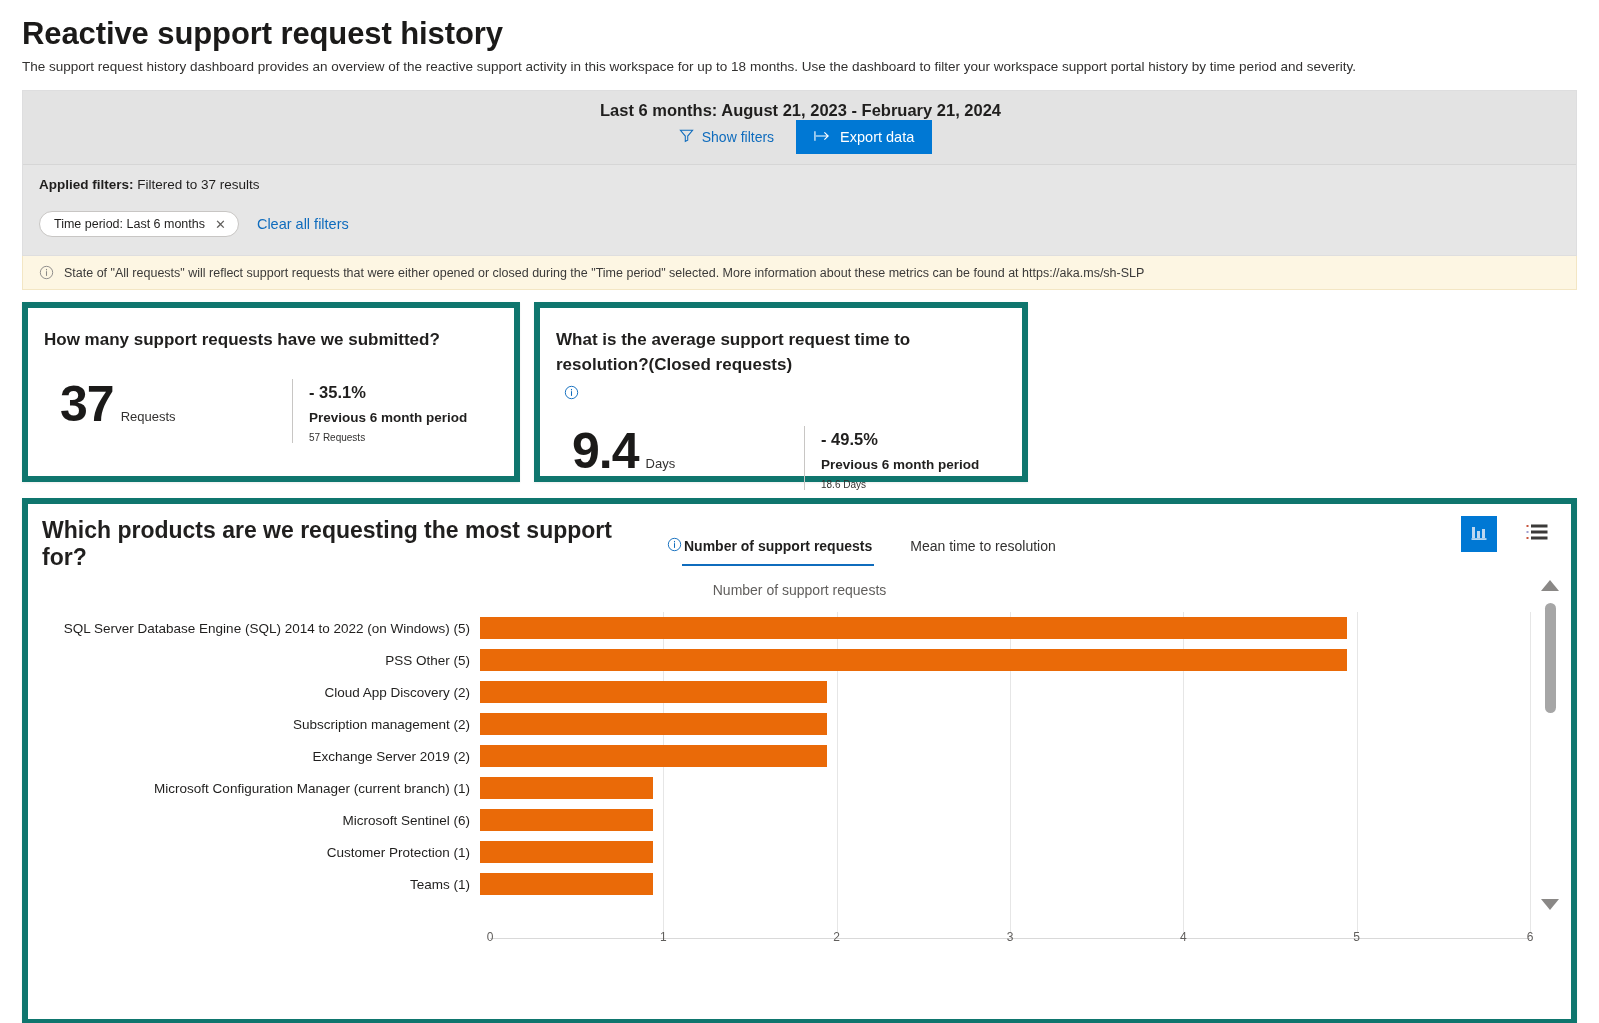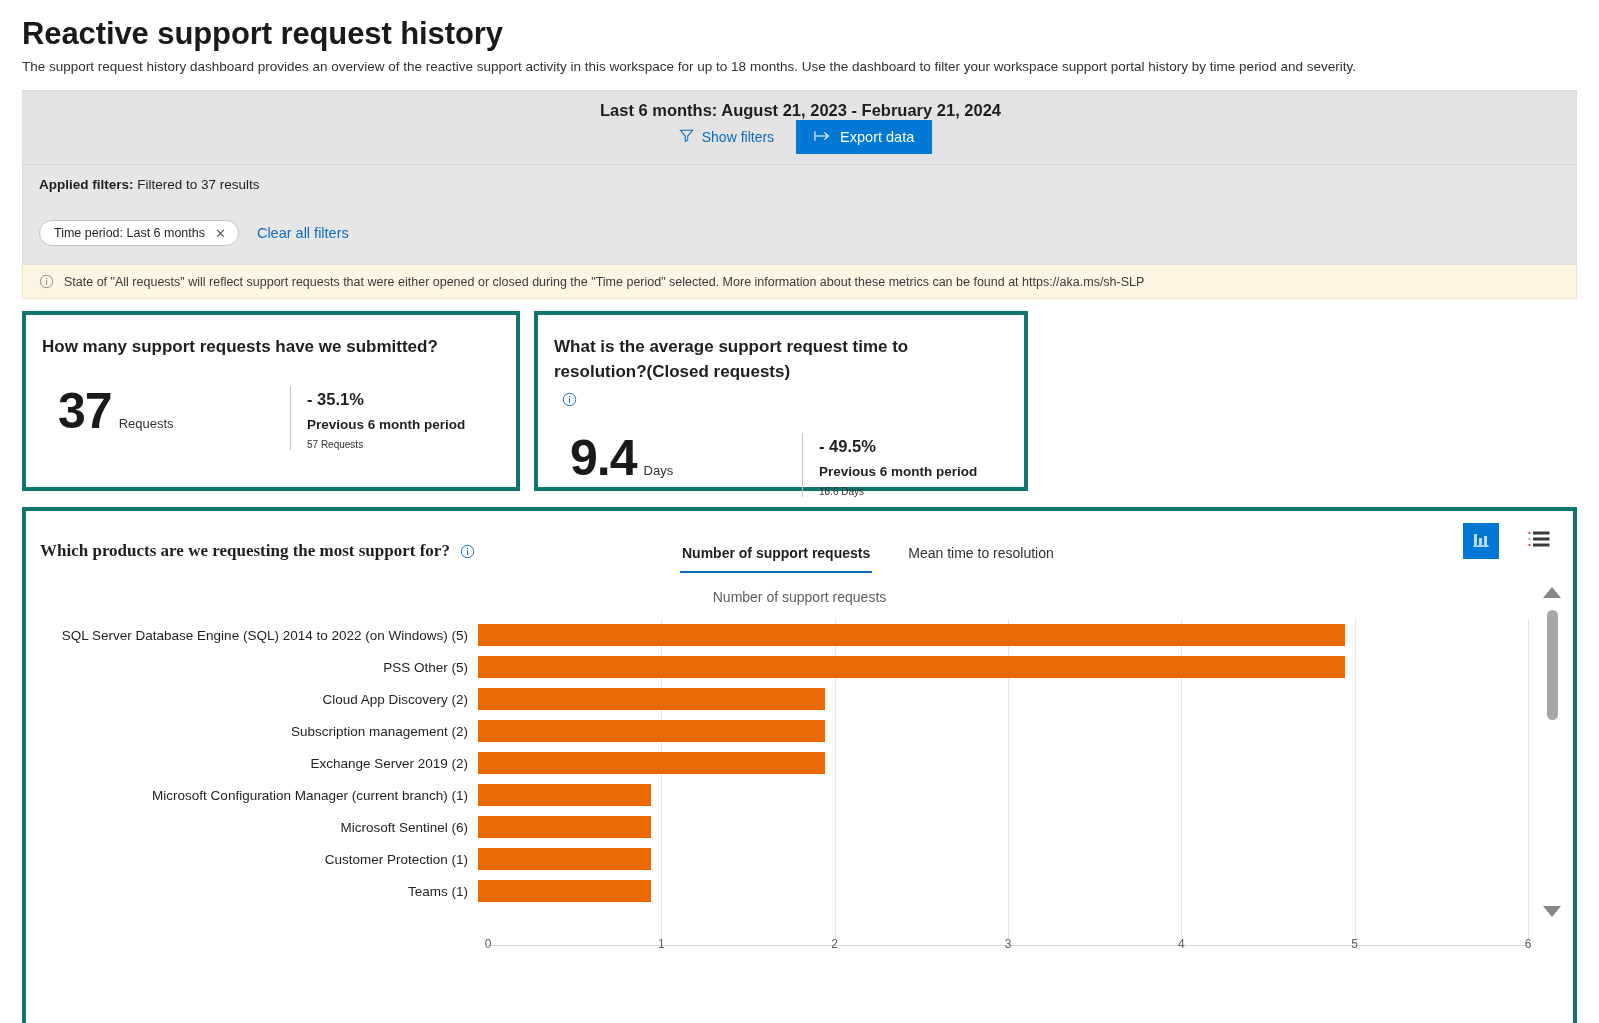--- a/index.html
+++ b/index.html
@@ -66,21 +66,21 @@
     color: #ffffff;
     font-size: 14.5px;
     padding: 9px 18px;
     border: none;
     cursor: pointer;
     font-family: inherit;
   }
   .applied-row { padding: 12px 16px 18px 16px; background: #e6e6e6; }
   .applied-label { font-size: 13.5px; color: #201f1e; }
   .applied-label b { font-weight: 700; }
-  .chips { display: flex; align-items: center; gap: 18px; margin-top: 28px; }
+  .chips { display: flex; align-items: center; gap: 18px; margin-top: 19px; }
   .chip {
     display: inline-flex; align-items: center; gap: 10px;
     background: #ffffff;
     border: 1px solid #c8c6c4;
     border-radius: 14px;
     padding: 5px 12px 5px 14px;
     font-size: 12.5px;
     color: #201f1e;
     cursor: pointer;
   }
@@ -106,21 +106,21 @@
 
   .icon-info {
     display: inline-flex; align-items: center; justify-content: center;
     width: 15px; height: 15px; flex: 0 0 15px;
   }
 
   
   .kpi-row { display: flex; gap: 14px; margin-bottom: 16px; }
   .card {
     background: #ffffff;
-    border: 4px solid #0f766e;
+    border: 6px solid #0f766e;
     box-shadow: 0 1px 2px rgba(0,0,0,0.07);
   }
   .kpi-card { width: 498px; height: 180px; padding: 20px 22px 0 16px; }
   .kpi-card.wide { width: 494px; }
   .kpi-title {
     font-size: 17px;
     font-weight: 600;
     color: #201f1e;
     line-height: 1.45;
     display: flex; align-items: flex-start; flex-wrap: wrap;
@@ -140,24 +140,23 @@
 
   
   .chart-card { padding: 0; height: 527px; position: relative; }
   .chart-head {
     display: flex; align-items: center;
     padding: 18px 16px 0 14px;
     position: relative;
     height: 62px;
   }
   .chart-title {
-    font-size: 17px; font-weight: 600; color: #201f1e;
+    font-size: 23px; font-weight: 600; color: #201f1e;
     display: flex; align-items: center; gap: 10px;
     width: 640px;
-    font-family: Liberation Serif, serif;
   }
   .tabs { display: flex; align-items: flex-end; gap: 34px; height: 44px; }
   .tab {
     font-size: 14px;
     color: #323130;
     padding: 0 2px 10px 2px;
     cursor: pointer;
     border-bottom: 2px solid transparent;
     white-space: nowrap;
   }

